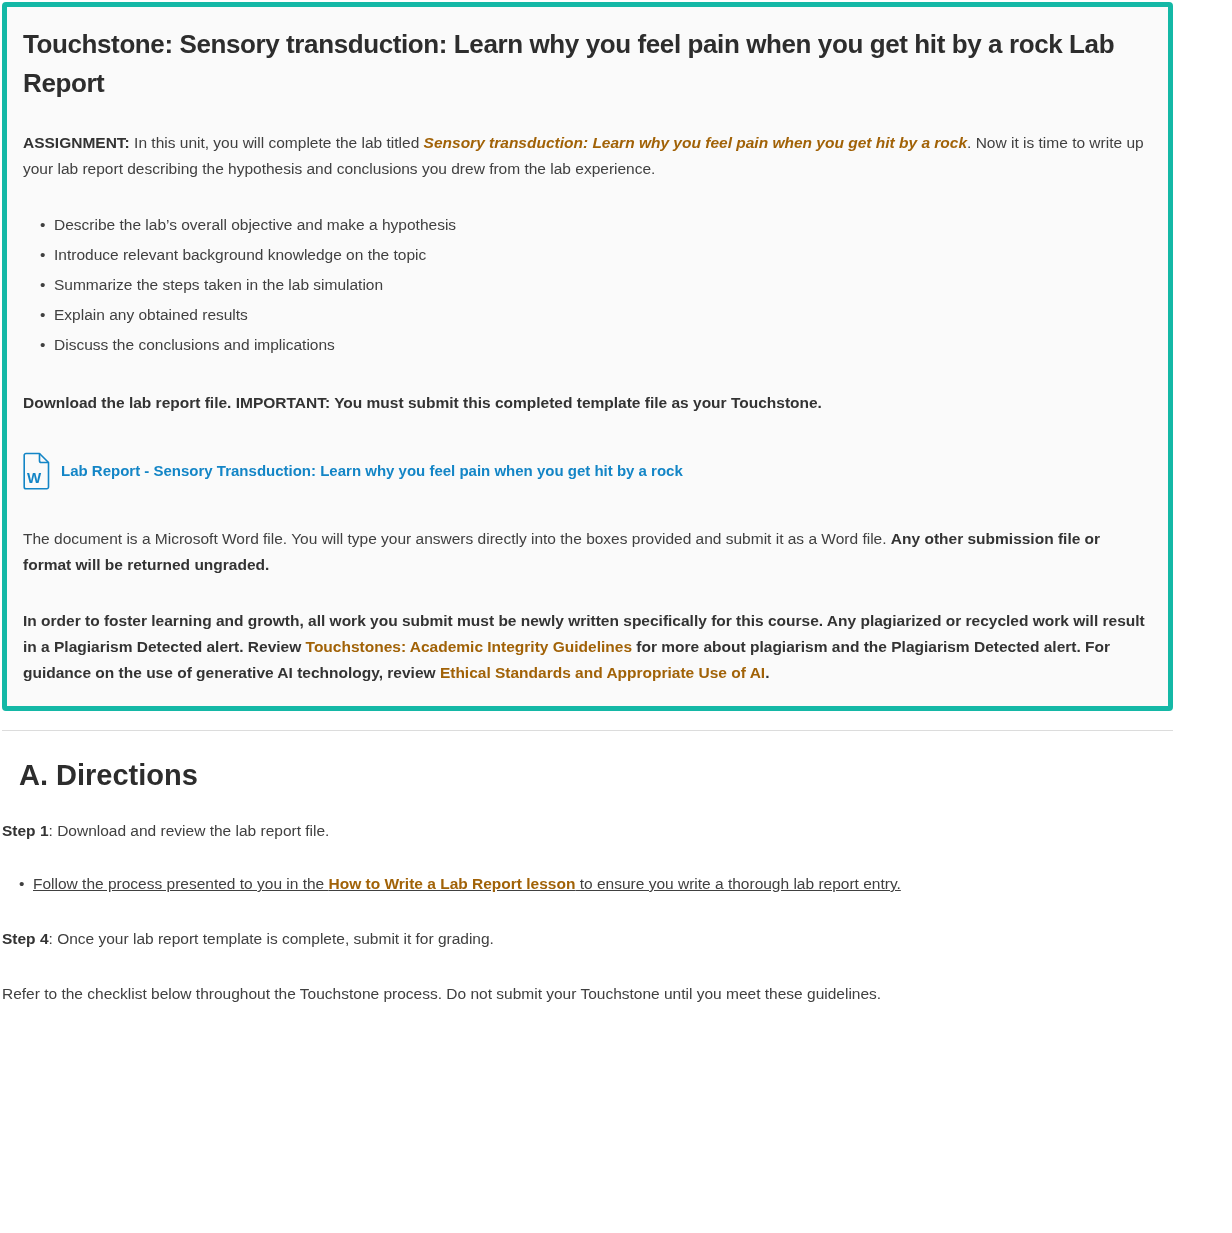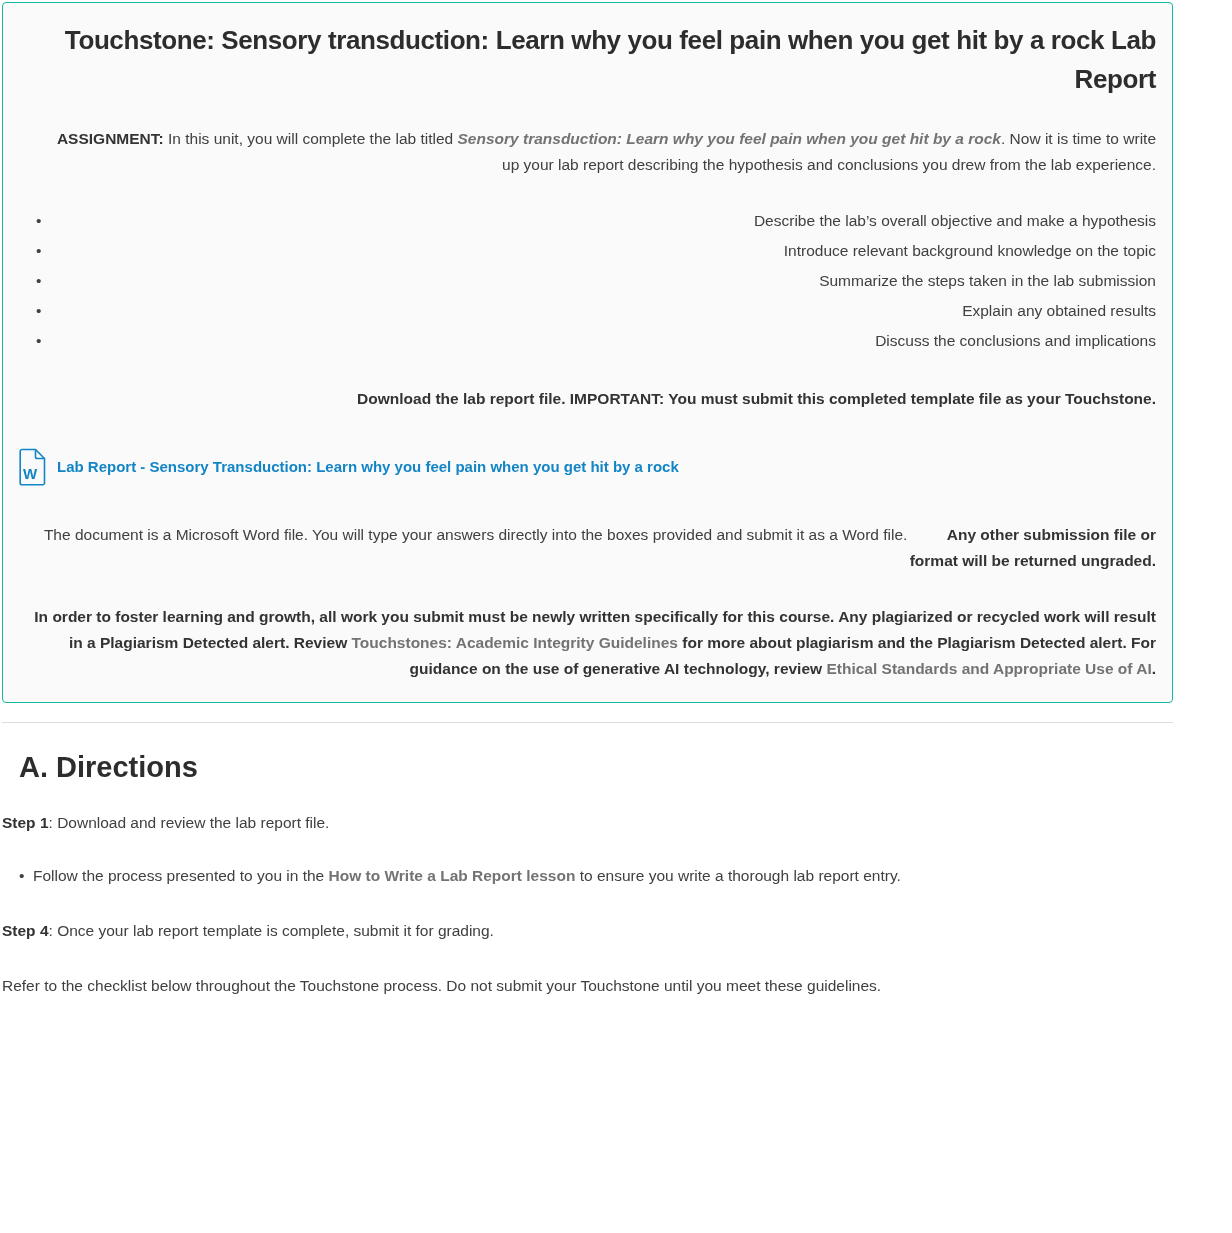--- a/index.html
+++ b/index.html
@@ -12,38 +12,37 @@
   .content {
     width: 1171px;
     margin: 2px 0 0 2px;
     font-size: 15.5px;
     line-height: 26px;
   }
 
   
   .assignment-box {
     box-sizing: border-box;
-    border: 1px solid #14b8a6;
+    border: 5px solid #14b8a6;
     background: #fafafa;
     border-radius: 4px;
     padding: 10px 16px 16px 16px;
-    text-align: right;
   }
   .page-title {
     font-size: 26px;
     line-height: 39px;
     font-weight: 600;
     letter-spacing: -0.4px;
     color: #2d2d2d;
     margin: 8px 0 27px 0;
   }
   .assignment-box p { margin: 0 0 30px 0; }
-  .bold { font-weight: 700; color: #333333; margin-left: 35px; }
+  .bold { font-weight: 700; color: #333333; }
   a.link {
-    color: #737373;
+    color: #a16207;
     text-decoration: none;
     cursor: pointer;
   }
   .link-bold { font-weight: 700; }
   .link-italic { font-style: italic; font-weight: 700; }
 
   ul.abilities {
     margin: 8px 0 32px 0;
     padding: 0 0 0 31px;
     list-style: none;
@@ -89,20 +88,21 @@
     margin: 30px 0 0 17px;
     line-height: 28px;
   }
   p.step, p.plain { margin: 29px 0 0 0; }
   .step-label { font-weight: 700; color: #333333; margin-top: 43px; }
 
   ul.step-bullets {
     margin: 27px 0 0 0;
     padding: 0 0 0 31px;
     list-style: none;
+    text-decoration: underline;
   }
   ul.step-bullets li {
     position: relative;
     line-height: 26px;
     margin-bottom: 9px;
   }
   ul.step-bullets li::before {
     content: "•";
     position: absolute;
     left: -14px;
@@ -117,21 +117,21 @@
   <section class="assignment-box">
 
     <h1 class="page-title">Touchstone: Sensory transduction: Learn why you feel pain when you get hit by a rock Lab Report</h1>
 
     <p><span class="bold">ASSIGNMENT:</span><span> In this unit, you will complete the lab titled </span><a class="link link-italic">Sensory transduction: Learn why you feel pain when you get hit by a rock</a><span>. Now it is time to write up your lab report describing the hypothesis and conclusions you drew from the lab experience.</span></p>
 
 
     <ul class="abilities">
       <li>Describe the lab’s overall objective and make a hypothesis</li>
       <li>Introduce relevant background knowledge on the topic</li>
-      <li>Summarize the steps taken in the lab submission</li>
+      <li>Summarize the steps taken in the lab simulation</li>
       <li>Explain any obtained results</li>
       <li>Discuss the conclusions and implications</li>
     </ul>
 
     <p class="bold">Download the lab report file. IMPORTANT: You must submit this completed template file as your Touchstone.</p>
 
     <a class="file-link-row">
       <svg class="doc-icon" width="27" height="38" viewBox="0 0 27 38" aria-hidden="true">
         <path d="M3 1.5 h13.5 l9 9 V35 a1.8 1.8 0 0 1 -1.8 1.8 H3 a1.8 1.8 0 0 1 -1.8 -1.8 V3.3 A1.8 1.8 0 0 1 3 1.5 Z" fill="#fafafa" stroke="#1385c6" stroke-width="1.6" stroke-linejoin="round"></path>
         <path d="M16.5 1.5 v7.2 a1.8 1.8 0 0 0 1.8 1.8 h7.2" fill="none" stroke="#1385c6" stroke-width="1.6" stroke-linejoin="round"></path>

